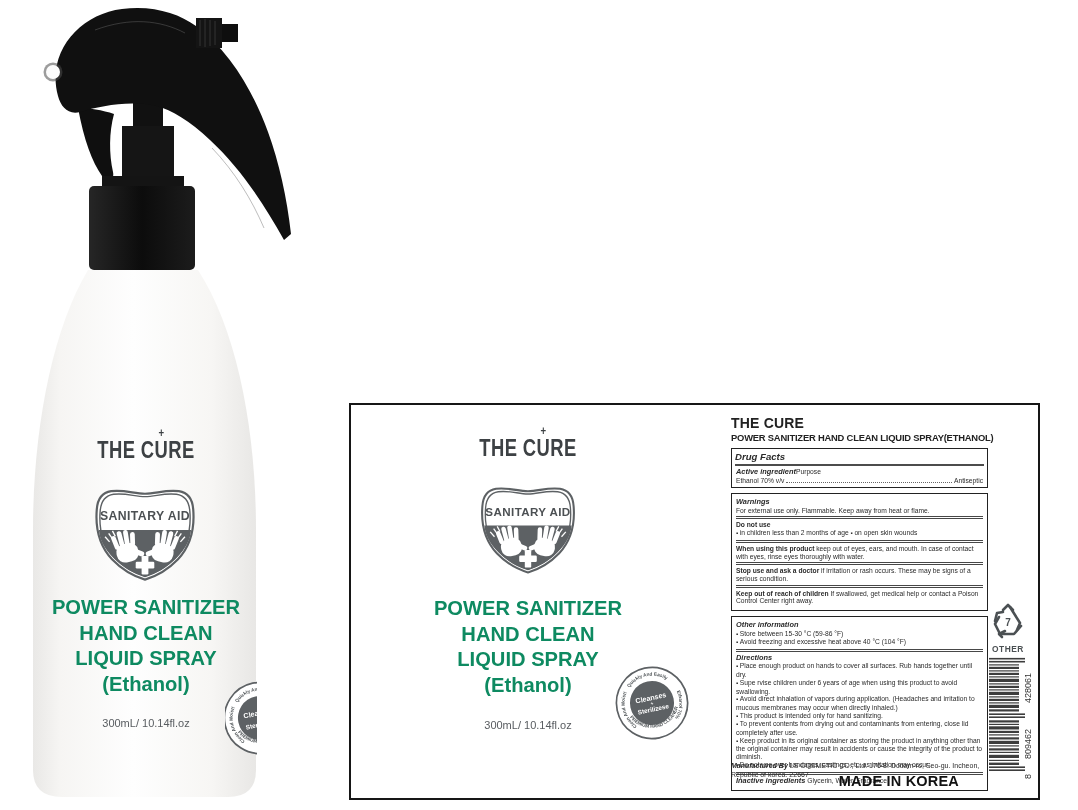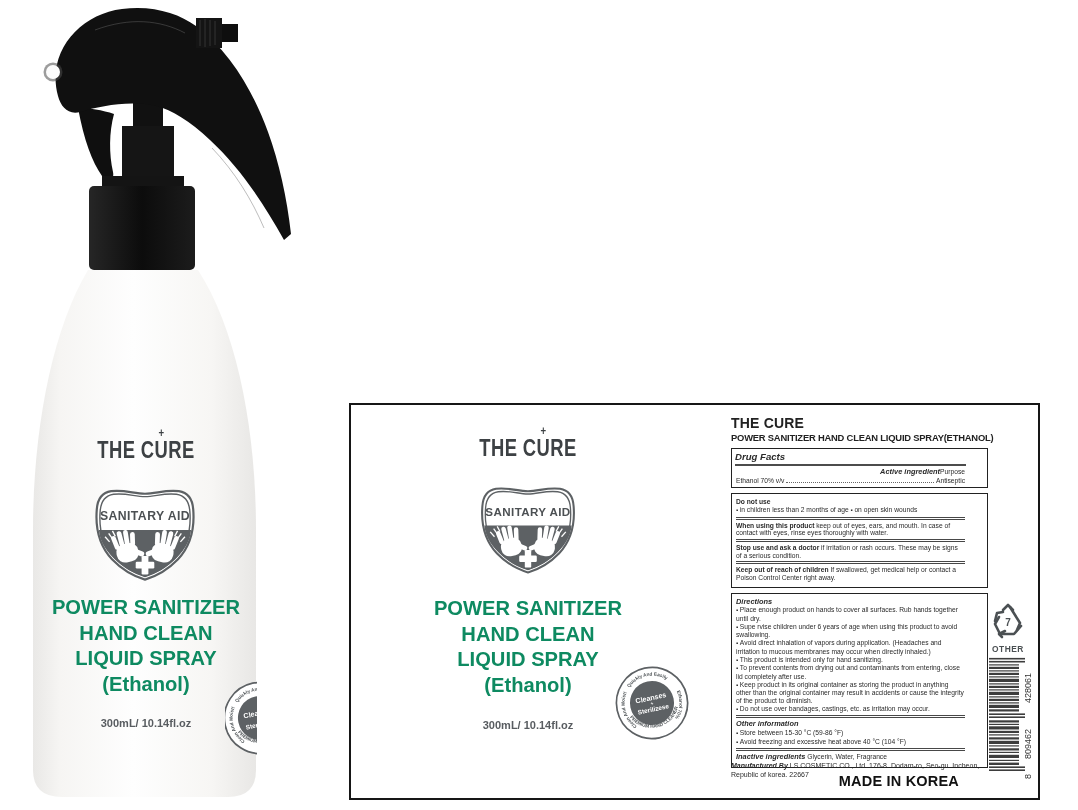--- a/index.html
+++ b/index.html
@@ -13,37 +13,37 @@
   
   .cure-logo{display:flex;justify-content:center;align-items:flex-end;
              font-weight:700;color:#3d4144;font-size:23px;letter-spacing:.5px;
              transform:scaleX(.8);}
   .cure-logo .ucross{position:relative;display:inline-block;}
   .cure-logo .ucross .cross{position:absolute;top:-10px;left:50%;transform:translateX(-50%);
              font-size:12px;font-weight:700;line-height:1;}
 
   .green-title{text-align:center;font-weight:700;color:#0e8a61;
                font-size:21px;line-height:25.5px;transform:scaleX(.96);}
-  .volume{text-align:center;font-weight:700;color:#585c60;font-size:11px;}
+  .volume{text-align:center;font-weight:400;color:#585c60;font-size:11px;}
 
   
   .flat-label{position:absolute;left:349px;top:403px;width:691px;height:397px;
               border:2px solid #161616;box-sizing:border-box;background:#fff;}
 
   
   .rp{position:absolute;left:380px;top:10px;width:257px;}
   .rp-brand{font-size:14px;font-weight:700;letter-spacing:.2px;}
   .rp-product{font-size:9.4px;font-weight:700;letter-spacing:-.2px;white-space:nowrap;margin-top:1px;}
 
   .df-box{border:1.4px solid #222;box-sizing:border-box;width:257px;
-          padding:2px 22px 3px 4px;margin-top:5px;font-size:6.7px;line-height:7.7px;color:#2a2a2a;}
+          padding:2px 4px 3px 4px;margin-top:5px;font-size:6.7px;line-height:7.7px;color:#2a2a2a;}
   .df-title{font-size:9.6px;font-weight:700;font-style:italic;line-height:12px;
             border-bottom:2px solid #4c4c4c;margin:0 -1px 2px -1px;padding-bottom:1px;}
   .h-it{font-weight:700;font-style:italic;font-size:7.4px;line-height:8.5px;}
-  .ai-head{display:flex;justify-content:flex-end;margin-left:16px;}
+  .ai-head{display:flex;justify-content:flex-start;}
   .ai-head .purpose{font-weight:400;font-style:normal;font-size:6.7px;}
   .ai-row{display:flex;align-items:flex-end;}
   .ai-row .leader{flex:1;border-bottom:1.2px dotted #666;margin:0 2px 1.5px 2px;}
   .sec{padding:2px 0;}
   .sec + .sec{border-top:3px double #474747;}
   .bullet::before{content:"▪ ";font-size:6px;}
   .inline-b{font-weight:700;}
   .footer{position:absolute;left:380px;top:357px;width:257px;font-size:7px;line-height:8.6px;color:#2a2a2a;}
   .footer .mlabel{font-weight:700;font-style:italic;}
   .made-in{position:absolute;left:380px;top:368px;width:228px;text-align:right;
@@ -254,20 +254,24 @@
       </div>
       <div class="ai-row">
         <span>Ethanol 70% v/v</span>
         <span class="leader"></span>
         <span>Antiseptic</span>
       </div>
     </div>
 
     <div class="df-box">
       <div class="sec">
+        <div class="h-it">Warnings</div>
+        <div>For external use only. Flammable. Keep away from heat or flame.</div>
+      </div>
+      <div class="sec">
         <div class="inline-b">Do not use</div>
         <div>
           <span class="bullet">in children less than 2 months of age</span>
           <span class="bullet">on open skin wounds</span>
         </div>
       </div>
       <div class="sec">
         <span class="inline-b">When using this product</span>
         <span>keep out of eyes, ears, and mouth. In case of contact with eyes, rinse eyes thoroughly with water.</span>
       </div>
@@ -275,34 +279,34 @@
         <span class="inline-b">Stop use and ask a doctor</span>
         <span>if irritation or rash occurs. These may be signs of a serious condition.</span>
       </div>
       <div class="sec">
         <span class="inline-b">Keep out of reach of children</span>
         <span>If swallowed, get medical help or contact a Poison Control Center right away.</span>
       </div>
     </div>
 
     <div class="df-box">
+      <div class="sec">
+        <div class="h-it">Other information</div>
+        <div class="bullet">Store between 15-30 °C (59-86 °F)</div>
+        <div class="bullet">Avoid freezing and excessive heat above 40 °C (104 °F)</div>
+      </div>
       <div class="sec">
         <div class="h-it">Directions</div>
         <div class="bullet">Place enough product on hands to cover all surfaces. Rub hands together until dry.</div>
         <div class="bullet">Supe rvise children under 6 years of age when using this product to avoid swallowing.</div>
         <div class="bullet">Avoid direct inhalation of vapors during application. (Headaches and irritation to mucous membranes may occur when directly inhaled.)</div>
         <div class="bullet">This product is intended only for hand sanitizing.</div>
         <div class="bullet">To prevent contents from drying out and contaminants from entering, close lid completely after use.</div>
         <div class="bullet">Keep product in its original container as storing the product in anything other than the original container may result in accidents or cause the integrity of the product to diminish.</div>
         <div class="bullet">Do not use over bandages, castings, etc. as irritation may occur.</div>
-      </div>
-      <div class="sec">
-        <div class="h-it">Other information</div>
-        <div class="bullet">Store between 15-30 °C (59-86 °F)</div>
-        <div class="bullet">Avoid freezing and excessive heat above 40 °C (104 °F)</div>
       </div>
       <div class="sec">
         <span class="h-it">Inactive ingredients</span>
         <span>Glycerin, Water, Fragrance</span>
       </div>
     </div>
   </div>
 
   <div class="footer">
     <span class="mlabel">Manufactured By</span>

